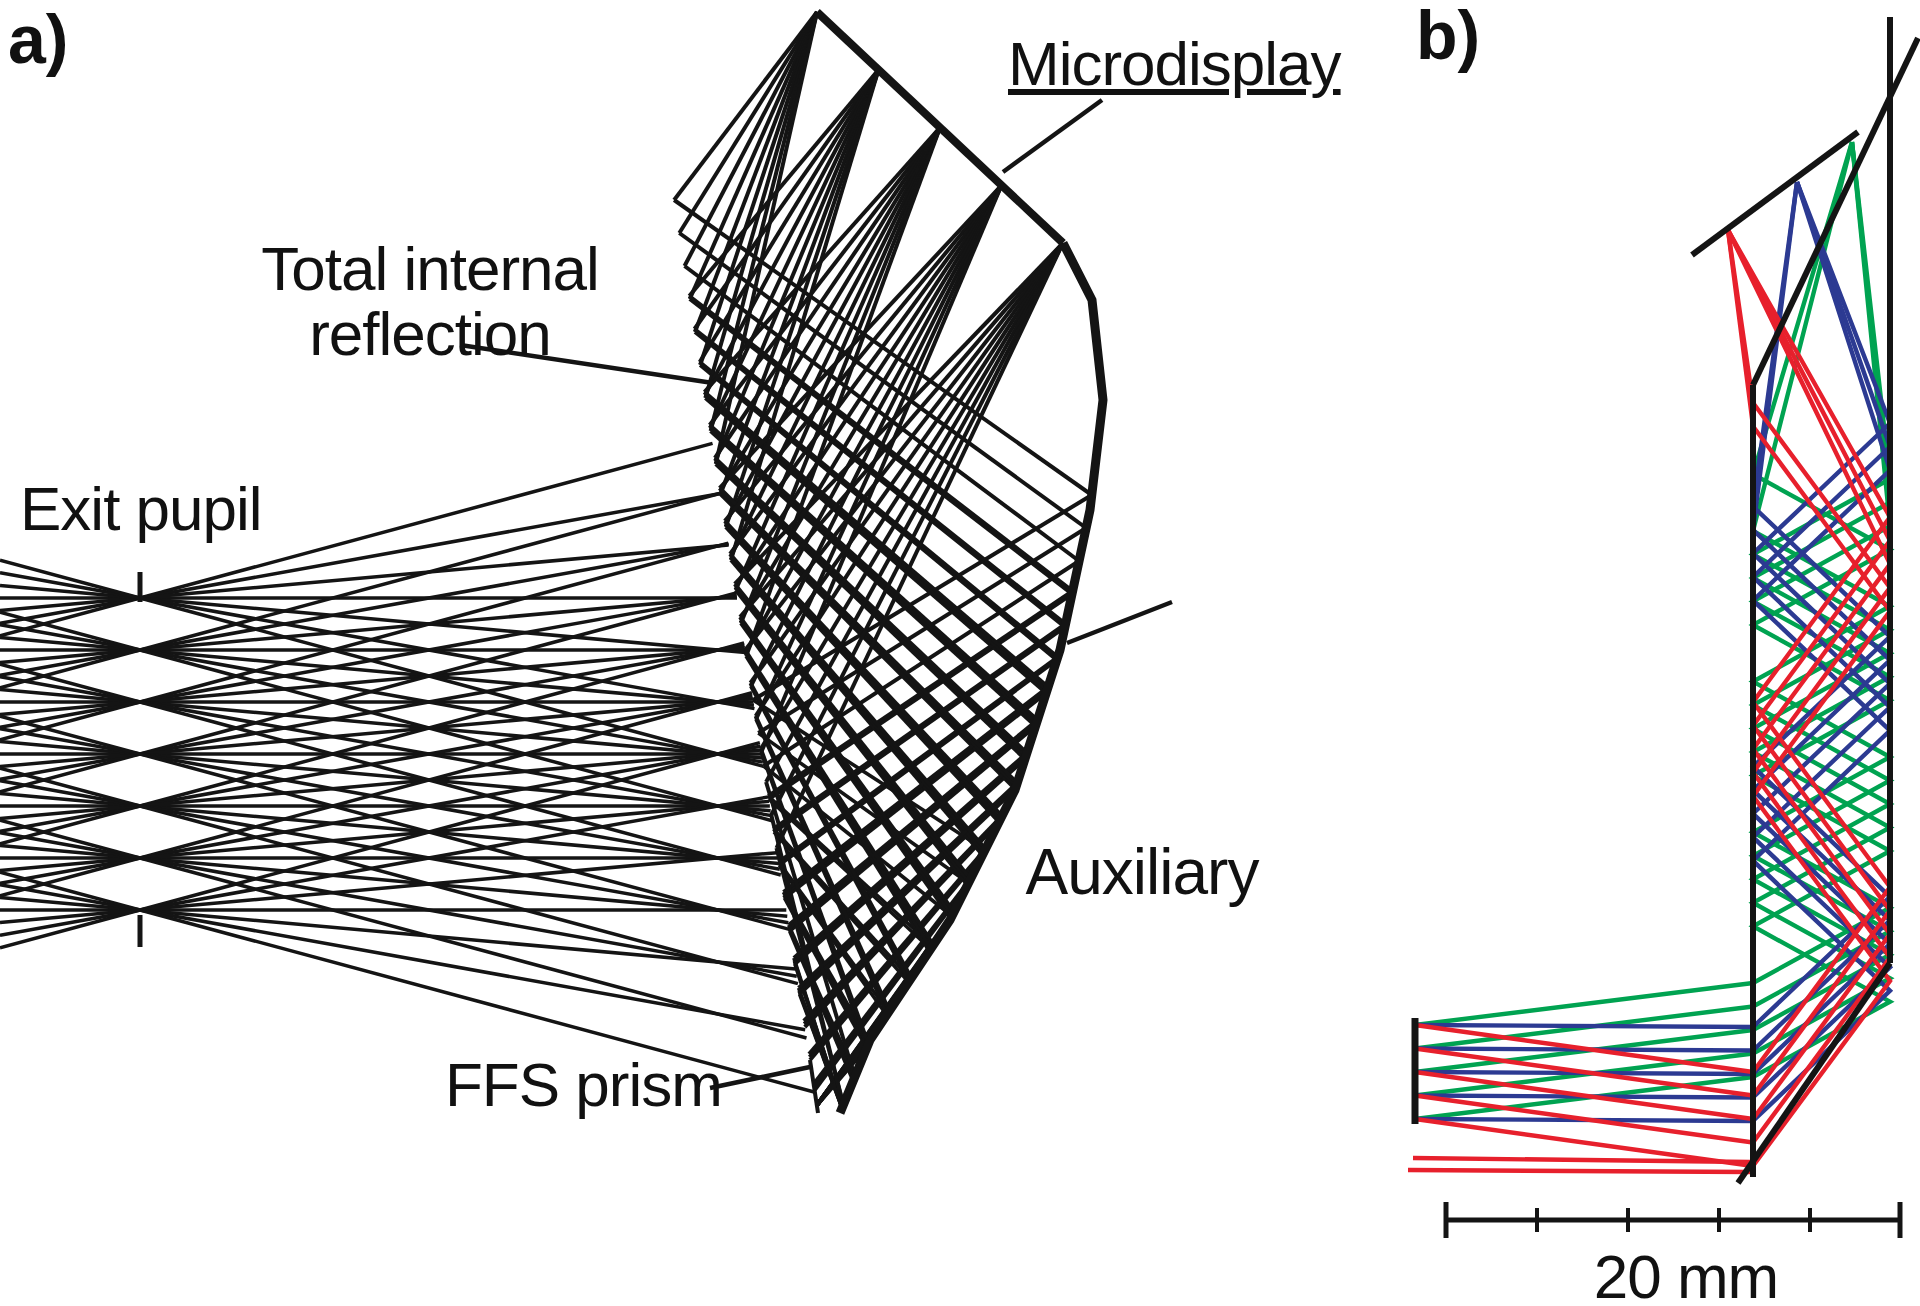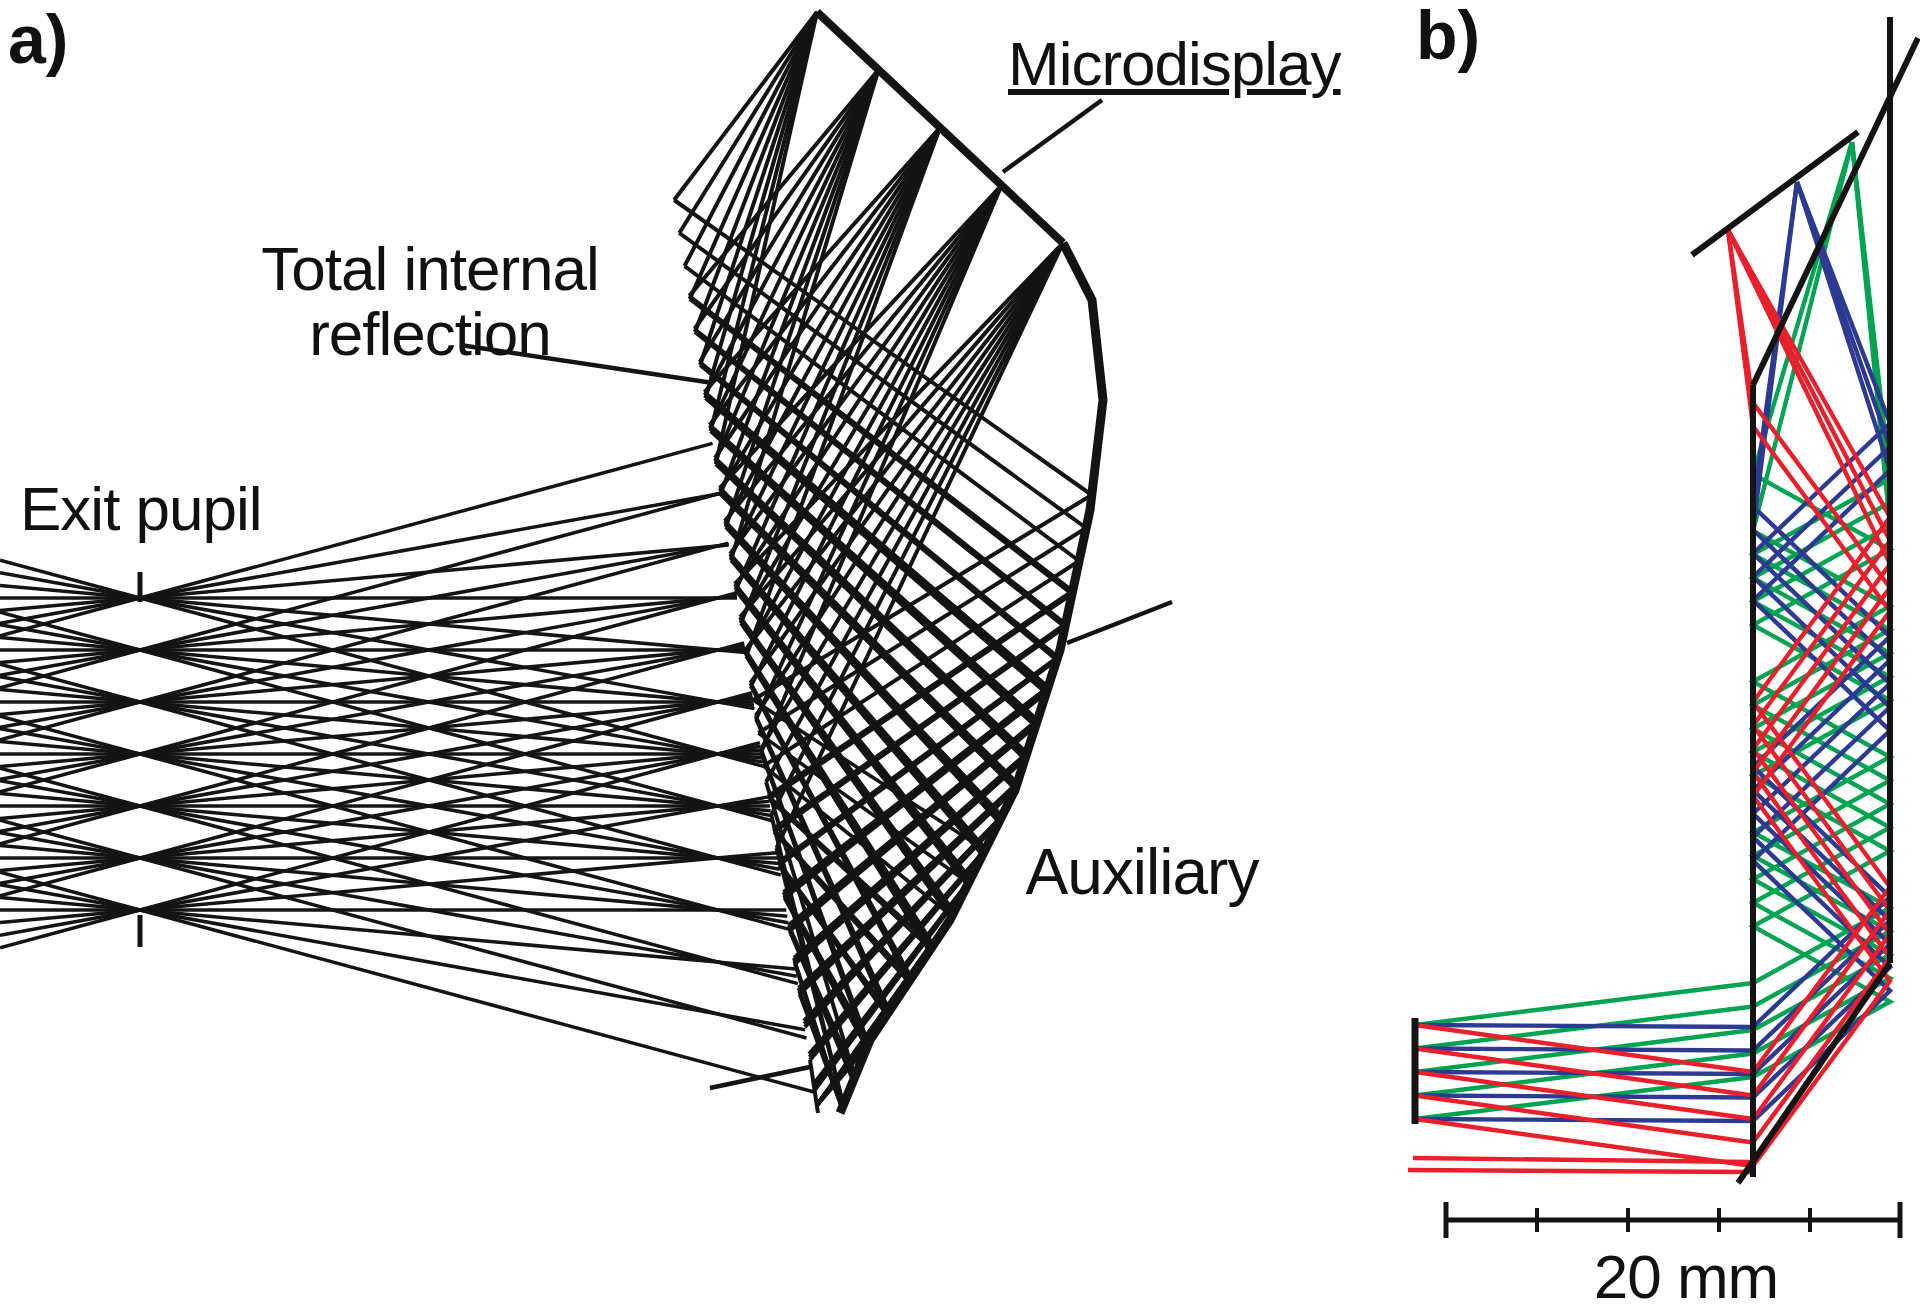--- a/index.html
+++ b/index.html
@@ -295,17 +295,18 @@
     <div>reflection</div>
   </div>
 
   <div class="lbl" style="left:20px;top:476px;">Exit pupil</div>
 
 
   <div class="lbl ctr" style="left:1142px;top:831px;font-size:64px;margin-top:8px;">
     <div>Auxiliary</div>
   </div>
 
+  <div class="lbl" style="left:445px;top:1052px;">FFS prism</div>
 
   <div class="lbl tag" style="left:1416px;top:0px;">b)</div>
 
   <div class="lbl ctr" style="left:1686px;top:1244px;">20 mm</div>
 </div>
 
 </body></html>

